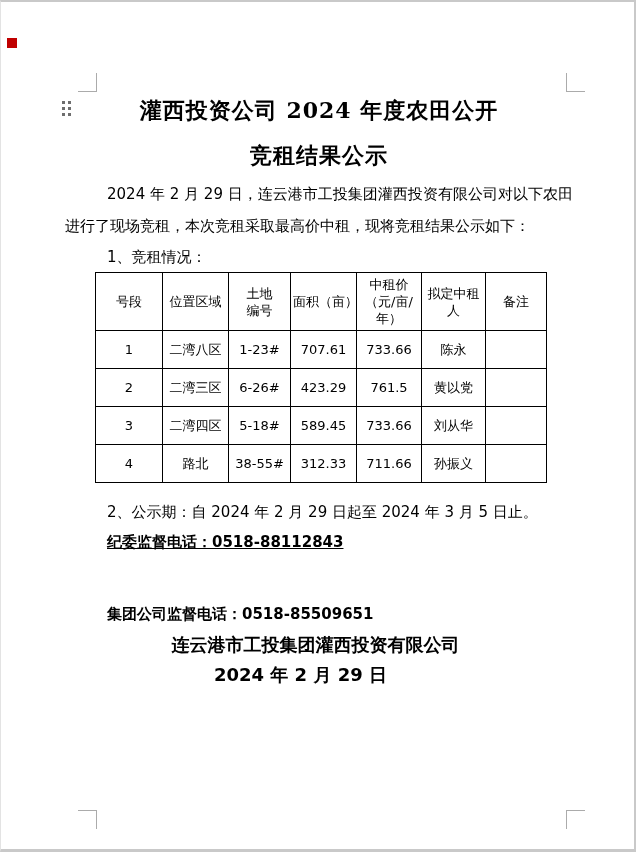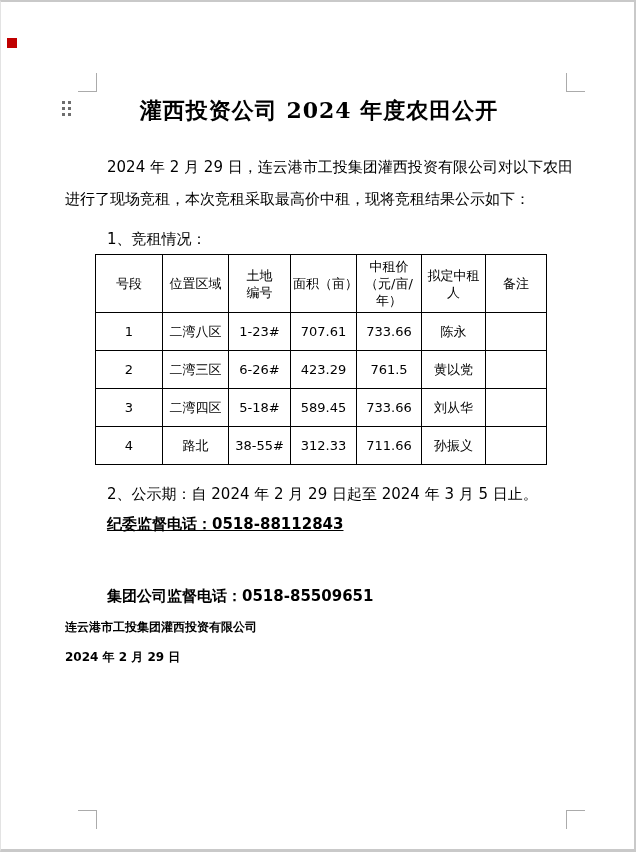--- a/index.html
+++ b/index.html
@@ -27,36 +27,36 @@
   .drag-dots { position:absolute; left:61px; top:99px; display:grid;
                grid-template-columns:repeat(2,3px); grid-auto-rows:3px; gap:3px; }
   .drag-dots span { width:3px; height:3px; background:#6e6e6e; }
 
   .content { position:absolute; left:64px; top:0; width:508px; }
 
   .doc-title { margin-top:86px; text-align:center; font-family:"DejaVu Serif","Liberation Serif",serif;
                font-weight:bold; font-size:22px; line-height:45px; letter-spacing:1px; }
 
   .para { font-size:15px; line-height:32px; text-align:justify; }
-  .para.intro { margin-top:18px; text-indent:2.8em; }
-  .line.section1 { font-size:15px; line-height:26px; padding-left:42px; margin-top:11px; }
+  .para.intro { margin-top:0; text-indent:2.8em; }
+  .line.section1 { font-size:15px; line-height:26px; padding-left:42px; margin-top:2px; }
 
   table.bid { border-collapse:collapse; margin-left:30px; margin-top:2px; table-layout:fixed; width:451px; }
   table.bid th, table.bid td { border:1px solid #000; text-align:center; vertical-align:middle;
                                font-weight:normal; font-size:13px; padding:2px; }
   table.bid th { height:58px; white-space:pre; line-height:17px; }
   table.bid td { height:38px; white-space:nowrap; }
 
   .para.section2 { margin-top:14px; text-indent:2.8em; line-height:30px; }
   .para.objection { margin-top:18px; text-indent:2.8em; line-height:31px; }
 
   .contact { font-size:15px; font-weight:bold; line-height:28px; padding-left:42px;margin-top:44px; }
   .contact.first { margin-top:1px;text-decoration:underline; }
 
-  .sign { font-size:12px; font-weight:bold; line-height:30px; text-align:left; }
+  .sign { font-size:18px; font-weight:bold; line-height:30px; text-align:center; }
   .sign.company { margin-top:2px; padding-right:7px; }
   .sign.date { padding-right:37px; }
 </style>
 </head>
 <body>
 
 <div class="page">
 
   <div class="red-marker"></div>
 
@@ -71,20 +71,21 @@
     <span></span>
       <span></span>
     <span></span>
       <span></span>
   </div>
 
   <div class="content">
 
     <div class="doc-title">
       <div>灌西投资公司 2024 年度农田公开</div>
+      <div>竞租结果公示</div>
     </div>
 
     <p class="para intro">2024 年 2 月 29 日，连云港市工投集团灌西投资有限公司对以下农田进行了现场竞租，本次竞租采取最高价中租，现将竞租结果公示如下：</p>
 
     <div class="line section1">1、竞租情况：</div>
 
     <table class="bid">
       <colgroup>
         <col style="width:67px">
           <col style="width:66px">

